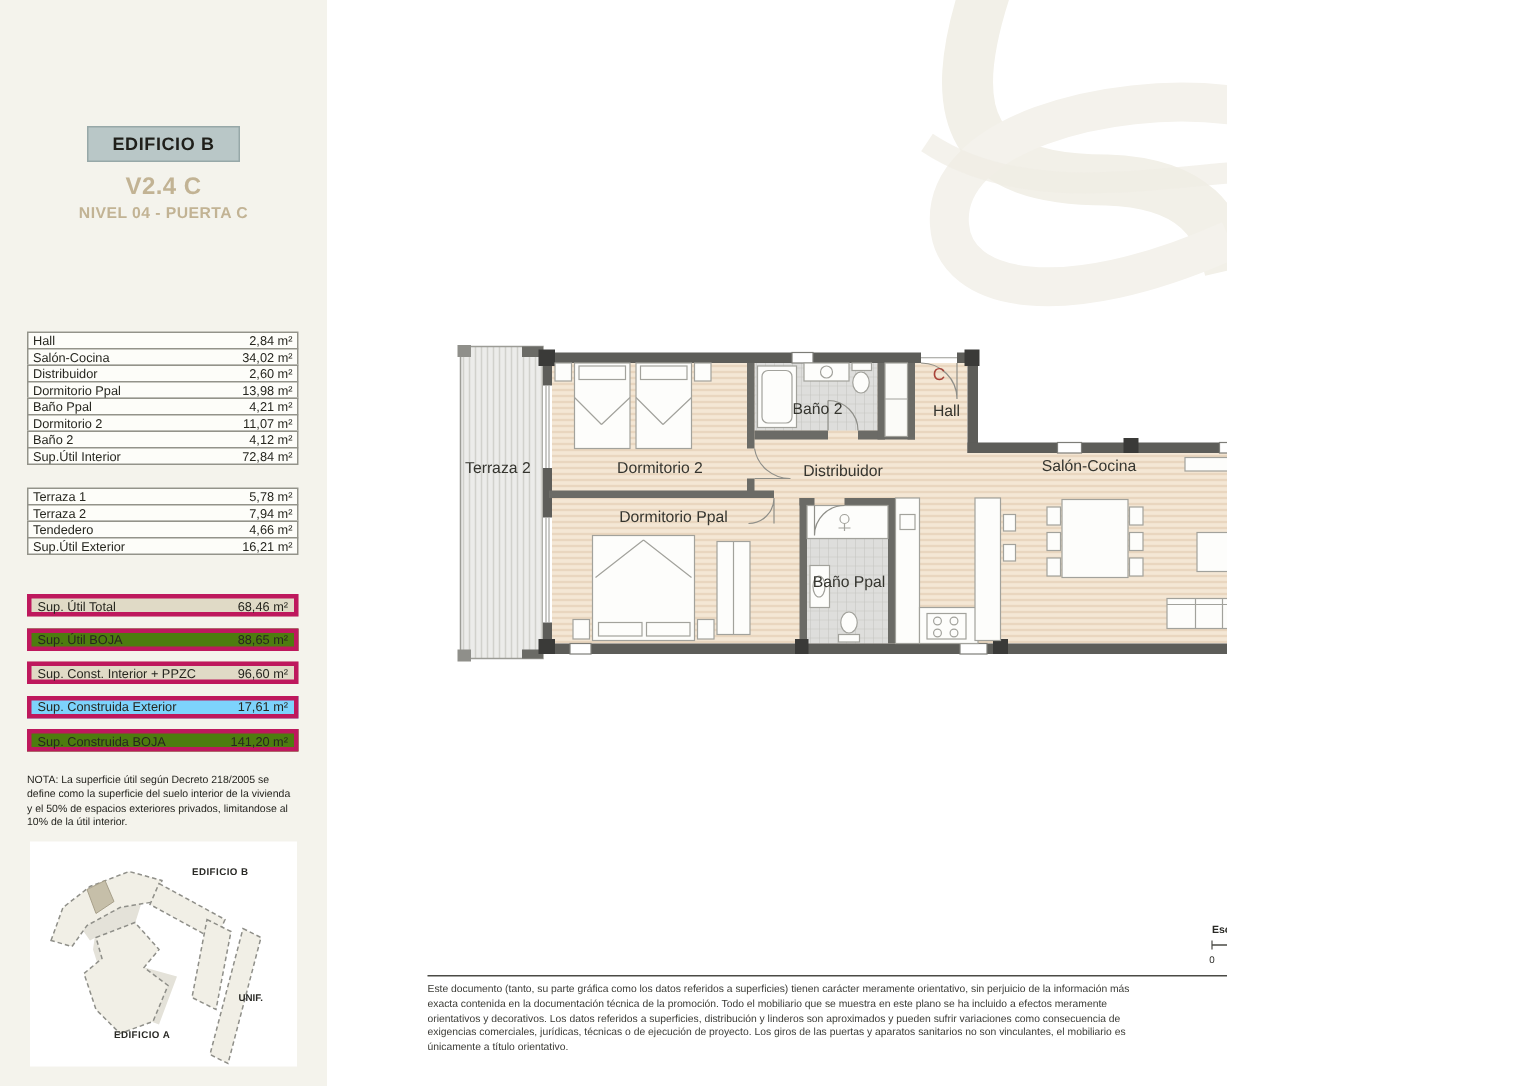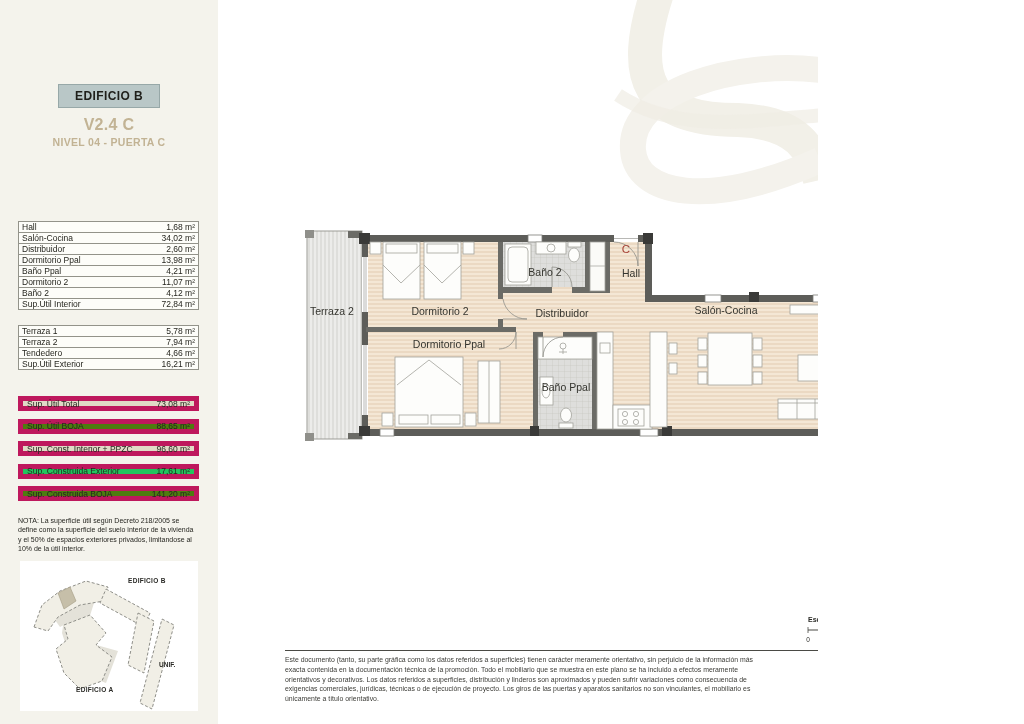--- a/index.html
+++ b/index.html
@@ -19,23 +19,23 @@
 
   
   .tbl{position:absolute;left:18px;width:181px;}
   .tbl-int{top:221px;} .tbl-ext{top:325px;}
   .row{display:flex;justify-content:space-between;align-items:center;height:12px;
        border:1px solid #93938a;margin-top:-1px;background:#fdfdf9;
        font-size:8.5px;line-height:11px;padding:0 3px;}
   .row:first-child{margin-top:0;}
   .sums{position:absolute;left:18px;top:396px;width:181px;}
   .sum{display:flex;justify-content:space-between;align-items:center;height:15px;
-       border:5px solid #be185d;margin-bottom:7.5px;font-size:8.5px;padding:0 4px;}
+       border:3px solid #be185d;margin-bottom:7.5px;font-size:8.5px;padding:0 4px;}
   .sum.beige{background:#e0dac6;}
-  .sum.beige2{background:#22c55e;gap:16px;}
+  .sum.beige2{background:#7dd3fc;gap:16px;}
   .sum.white{background:#4d7c0f;}
 
   .nota{position:absolute;left:18px;top:516px;width:178px;font-size:7px;line-height:1.35;color:#1f1f1a;}
 
   .siteplan{position:absolute;left:20px;top:561px;width:178px;height:150px;background:#ffffff;}
 
   .plan{position:absolute;left:300px;top:227px;}
 
   .scalebox{position:absolute;left:795px;top:604px;}
 
@@ -59,21 +59,21 @@
 
   <div class="hdr">
     <div class="bld">EDIFICIO B</div>
     <div class="unit">V2.4 C</div>
     <div class="level">NIVEL 04 - PUERTA C</div>
   </div>
 
   <div class="tbl tbl-int">
     <div class="row">
         <span>Hall</span>
-        <span>1,68 m²</span>
+        <span>2,84 m²</span>
       </div>
     <div class="row">
         <span>Salón-Cocina</span>
         <span>34,02 m²</span>
       </div>
     <div class="row">
         <span>Distribuidor</span>
         <span>2,60 m²</span>
       </div>
     <div class="row">
@@ -113,21 +113,21 @@
       </div>
     <div class="row">
         <span>Sup.Útil Exterior</span>
         <span>16,21 m²</span>
       </div>
   </div>
 
   <div class="sums">
     <div class="sum beige">
         <span>Sup. Útil Total</span>
-        <span>73,08 m²</span>
+        <span>68,46 m²</span>
       </div>
     <div class="sum white">
         <span>Sup. Útil BOJA</span>
         <span>88,65 m²</span>
       </div>
     <div class="sum beige">
         <span>Sup. Const. Interior + PPZC</span>
         <span>96,60 m²</span>
       </div>
     <div class="sum beige2">

